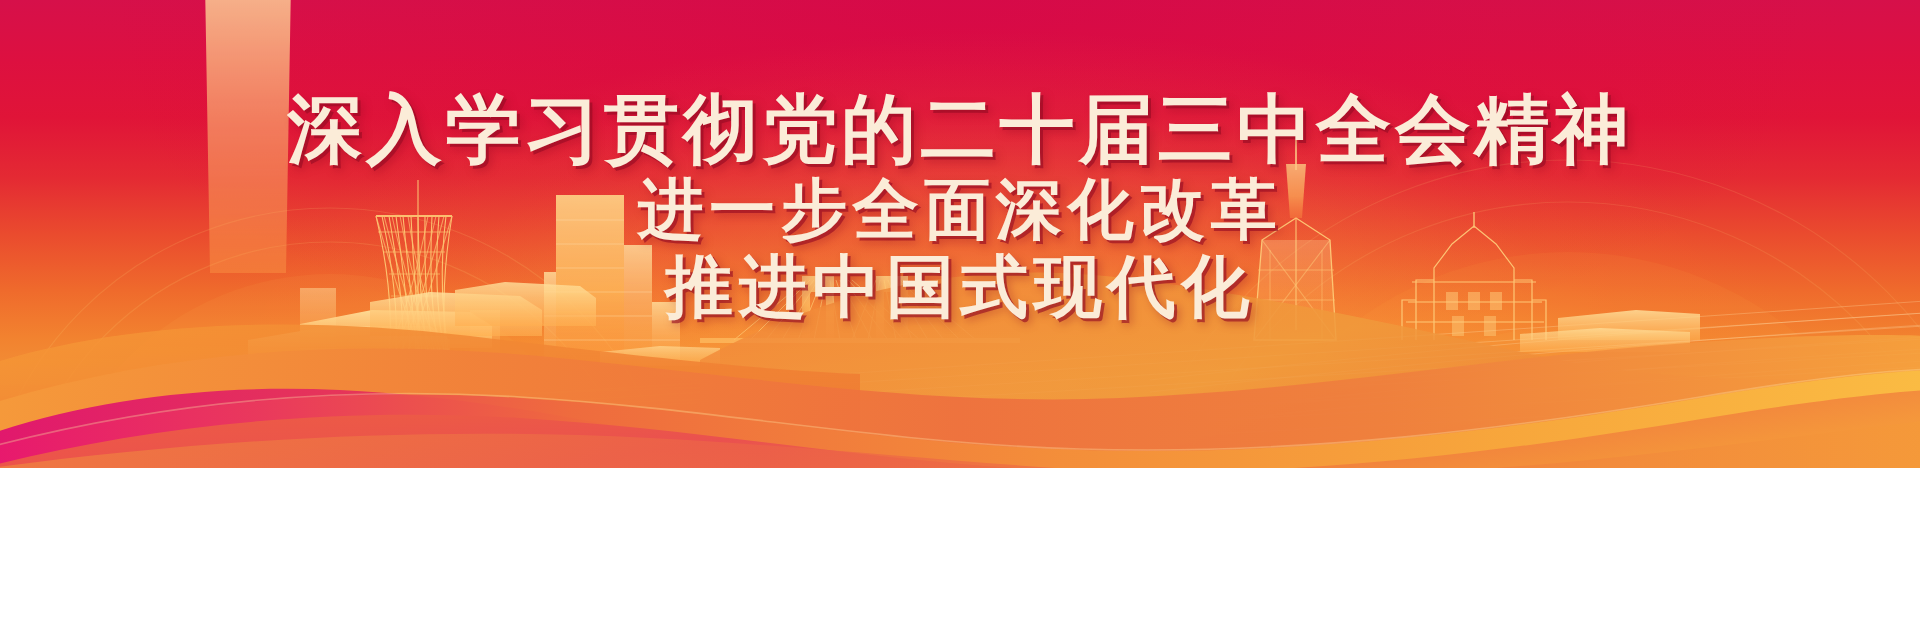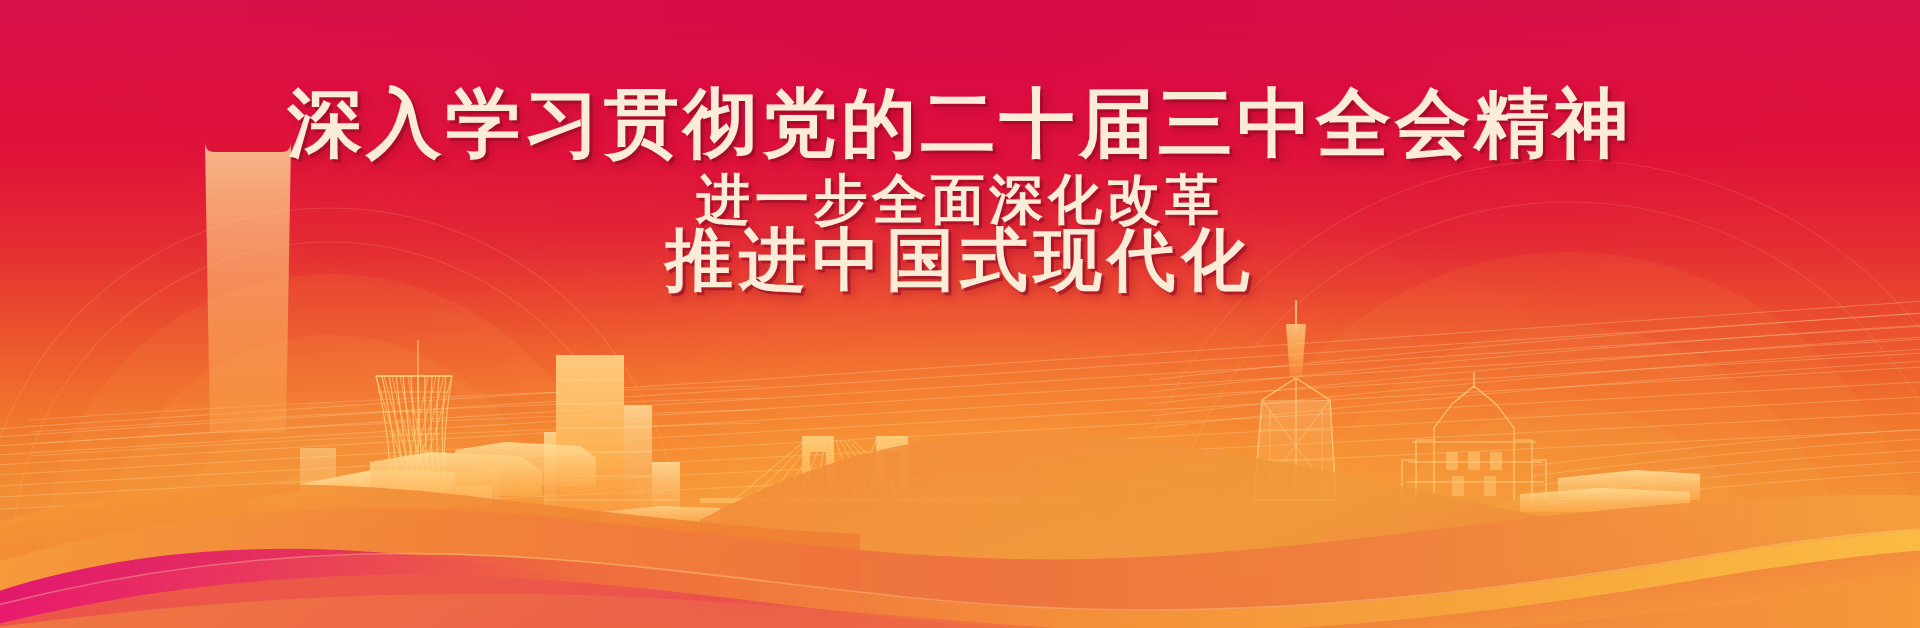--- a/index.html
+++ b/index.html
@@ -2,23 +2,23 @@
 <html lang="zh"><head>
 <meta charset="utf-8">
 <title>Banner</title>
 <style>
   html,body{margin:0;padding:0;background:#fff;}
   *{box-sizing:border-box;}
 
   #banner{
     position:relative;
     width:1920px;
-    height:628px;
+    height:468px;
     overflow:hidden;
-    font-family:Liberation Mono, monospace;
+    font-family:Liberation Serif, serif;
     background:
       linear-gradient(180deg,
         #d6104a 0%,
         #dd1040 13%,
         #e01438 25%,
         #e42a33 38%,
         #ea4b2e 50%,
         #ef6a2c 62%,
         #f2822f 72%,
         #f28f36 80%,
@@ -68,21 +68,21 @@
     color:#fbecd8;
     font-weight:700;
     letter-spacing:.055em;
     line-height:1.00;
     white-space:nowrap;
     text-shadow:
        3px 3px 0 rgba(150,12,35,.62),
        5px 5px 10px rgba(140,10,30,.35);
   }
   .hl-1{font-size:75px;margin-bottom:10px;}
-  .hl-2{font-size:54px;margin-bottom:0;letter-spacing:.085em;}
+  .hl-2{font-size:66px;margin-bottom:10px;letter-spacing:.085em;}
   .hl-3{font-size:68px;letter-spacing:.085em;}
 </style>
 </head>
 <body>
 
 <div id="banner">
 
   <div class="glow-top"></div>
   <div class="glow"></div>
 

